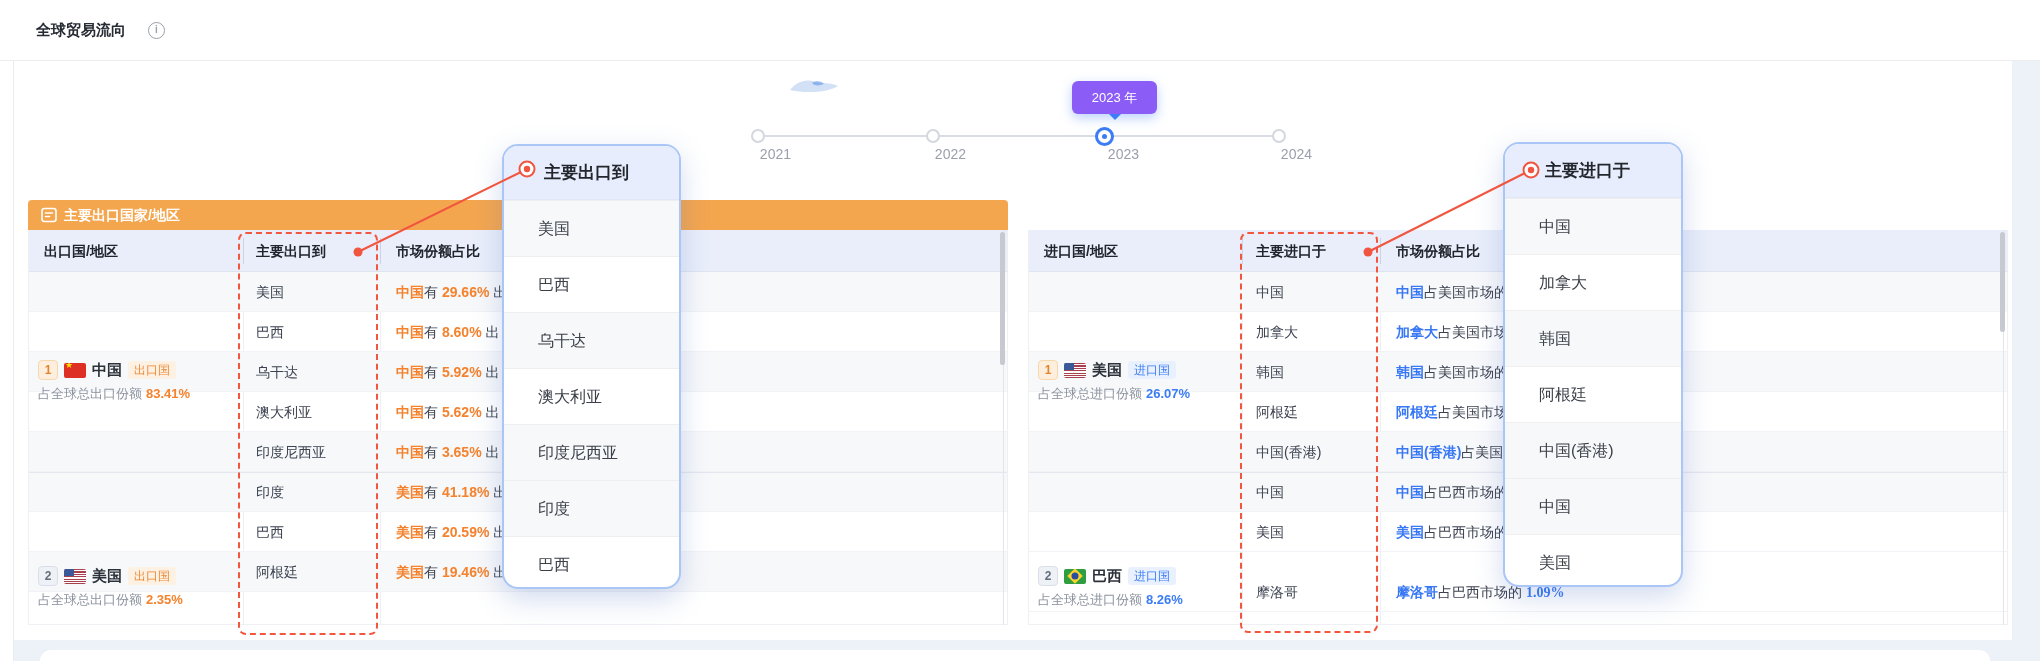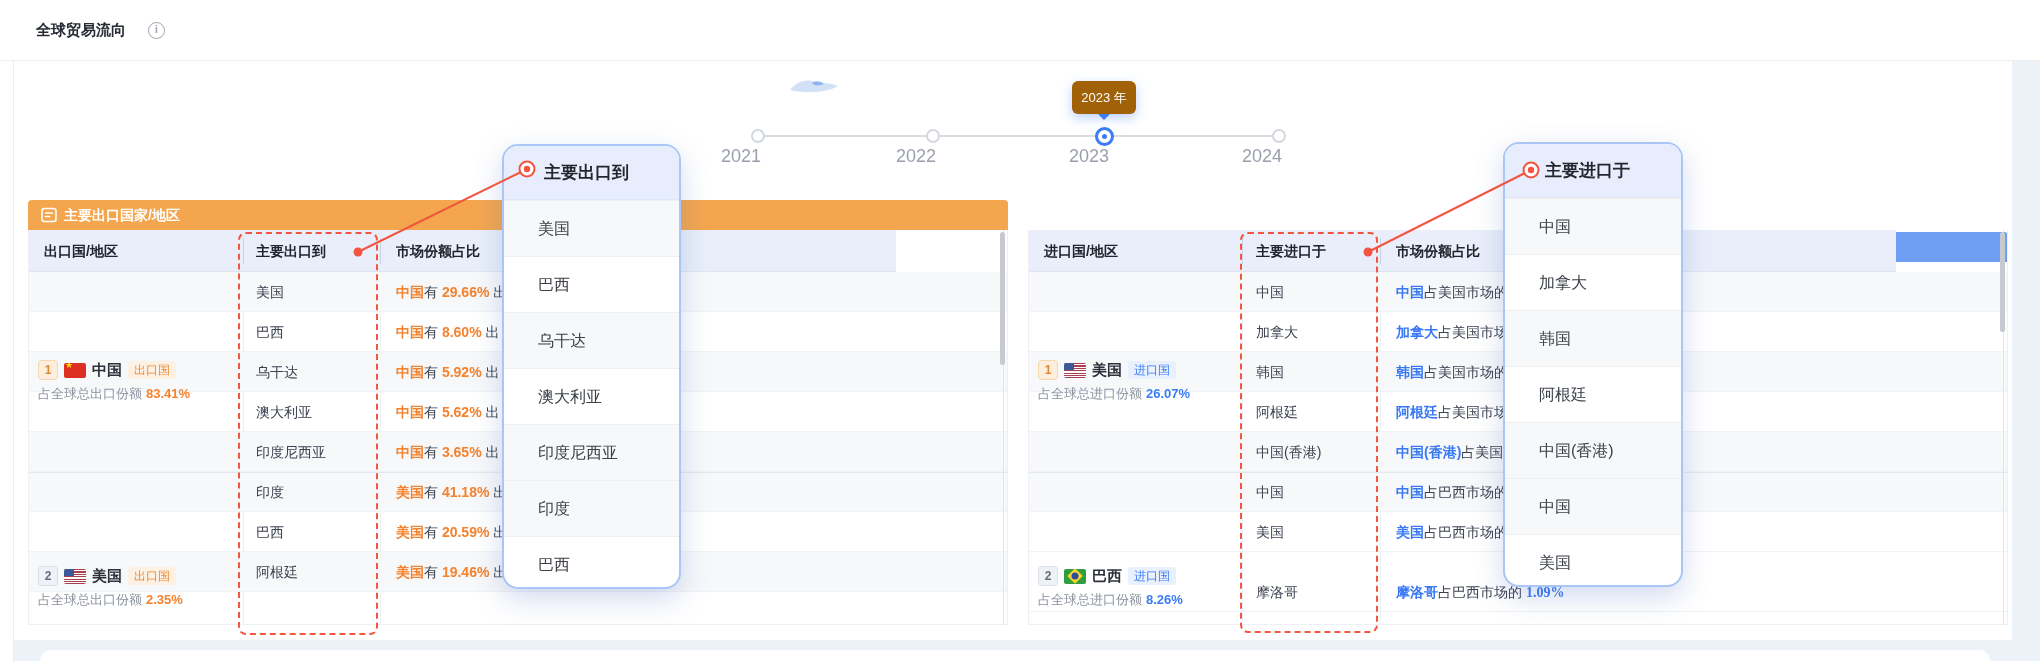--- a/index.html
+++ b/index.html
@@ -15,31 +15,31 @@
   .main-bg{left:14px;top:60px;width:1998px;height:580px;background:#fff;border-radius:0 0 10px 10px;z-index:1;}
   .right-margin{left:2012px;top:60px;width:28px;height:601px;background:#edf1f8;z-index:2;}
   .bottom-band{left:14px;top:640px;width:2026px;height:21px;background:#edf1f8;z-index:2;}
   .next-panel{left:40px;top:650px;width:1950px;height:11px;background:#fff;border-radius:12px 12px 0 0;z-index:3;}
   
   .deco{left:786px;top:74px;z-index:3;}
   .strack{left:756px;top:135px;width:521px;height:2px;background:#d9dce2;border-radius:1px;z-index:3;}
   .sdot{width:10px;height:10px;background:#fff;border:2px solid #d3d7de;border-radius:50%;top:129px;z-index:4;}
   .shandle{left:1095px;top:127px;width:13px;height:13px;background:#fff;border:3px solid #3b7cf7;border-radius:50%;z-index:5;}
   .shandle:after{content:"";position:absolute;left:50%;top:50%;width:5px;height:5px;margin:-2.5px 0 0 -2.5px;background:#3b7cf7;border-radius:50%;}
-  .ylab{top:146px;width:70px;text-align:left;font-size:18px;color:#9aa0ab;z-index:3;}
-  .tip{left:1072px;top:81px;width:64px;height:33px;background:#a16207;border-radius:6px;color:#fff;font-size:13px;
+  .ylab{top:146px;width:70px;text-align:right;font-size:14px;color:#9aa0ab;z-index:3;}
+  .tip{left:1072px;top:81px;width:85px;height:33px;background:#8b5cf6;border-radius:6px;color:#fff;font-size:13px;
        text-align:center;line-height:33px;z-index:5;box-shadow:0 4px 12px rgba(59,124,247,.35);}
   .tip:after{content:"";position:absolute;left:50%;bottom:-6px;margin-left:-6px;border:6px solid transparent;border-top-color:#3b7cf7;border-bottom:none;}
   
   .tbl{top:200px;width:980px;height:425px;z-index:3;}
   .tbar{position:absolute;left:0;top:0;width:980px;height:30px;border-radius:4px 4px 0 0;color:#fff;font-size:14px;font-weight:600;}
   .tbar .ic{position:absolute;left:12px;top:6px;}
   .tbar .lb{position:absolute;left:36px;line-height:30px;}
   .bar-o{background:#f4a64f;} .bar-b{background:#6f9ff2;margin-top:32px;}
-  .thead{position:absolute;left:0;top:30px;width:868px;height:42px;background:#e9eefa;border-bottom:1px solid #dfe5f0;box-sizing:border-box;padding-left:36px;}
+  .thead{position:absolute;left:0;top:30px;width:980px;height:42px;background:#e9eefa;border-bottom:1px solid #dfe5f0;box-sizing:border-box;padding-left:36px;}
   .th{position:absolute;line-height:42px;font-size:14px;font-weight:600;color:#20242c;}
   .th1{left:16px;} .th2{left:228px;} .th3{left:368px;}
   .hv{position:absolute;top:8px;height:26px;width:1px;background:#ccd3e2;}
   .tframe{position:absolute;left:0;top:30px;width:980px;height:395px;border:1px solid #eef0f4;border-top:none;box-sizing:border-box;pointer-events:none;}
   .tbody{position:absolute;left:0;top:72px;width:980px;height:353px;overflow:hidden;}
   .r{position:absolute;left:0;right:0;height:40px;border-bottom:1px solid #f1f3f6;box-sizing:border-box;}
   .r.alt{background:#f7f8fa;}
   .dest{position:absolute;left:228px;line-height:40px;font-size:14px;color:#3c4250;white-space:nowrap;}
   .share{position:absolute;left:368px;line-height:40px;font-size:14px;color:#3c4250;white-space:nowrap;}
   .cn-o{color:#f5822d;font-weight:600;} .pct-o{color:#f5822d;}

